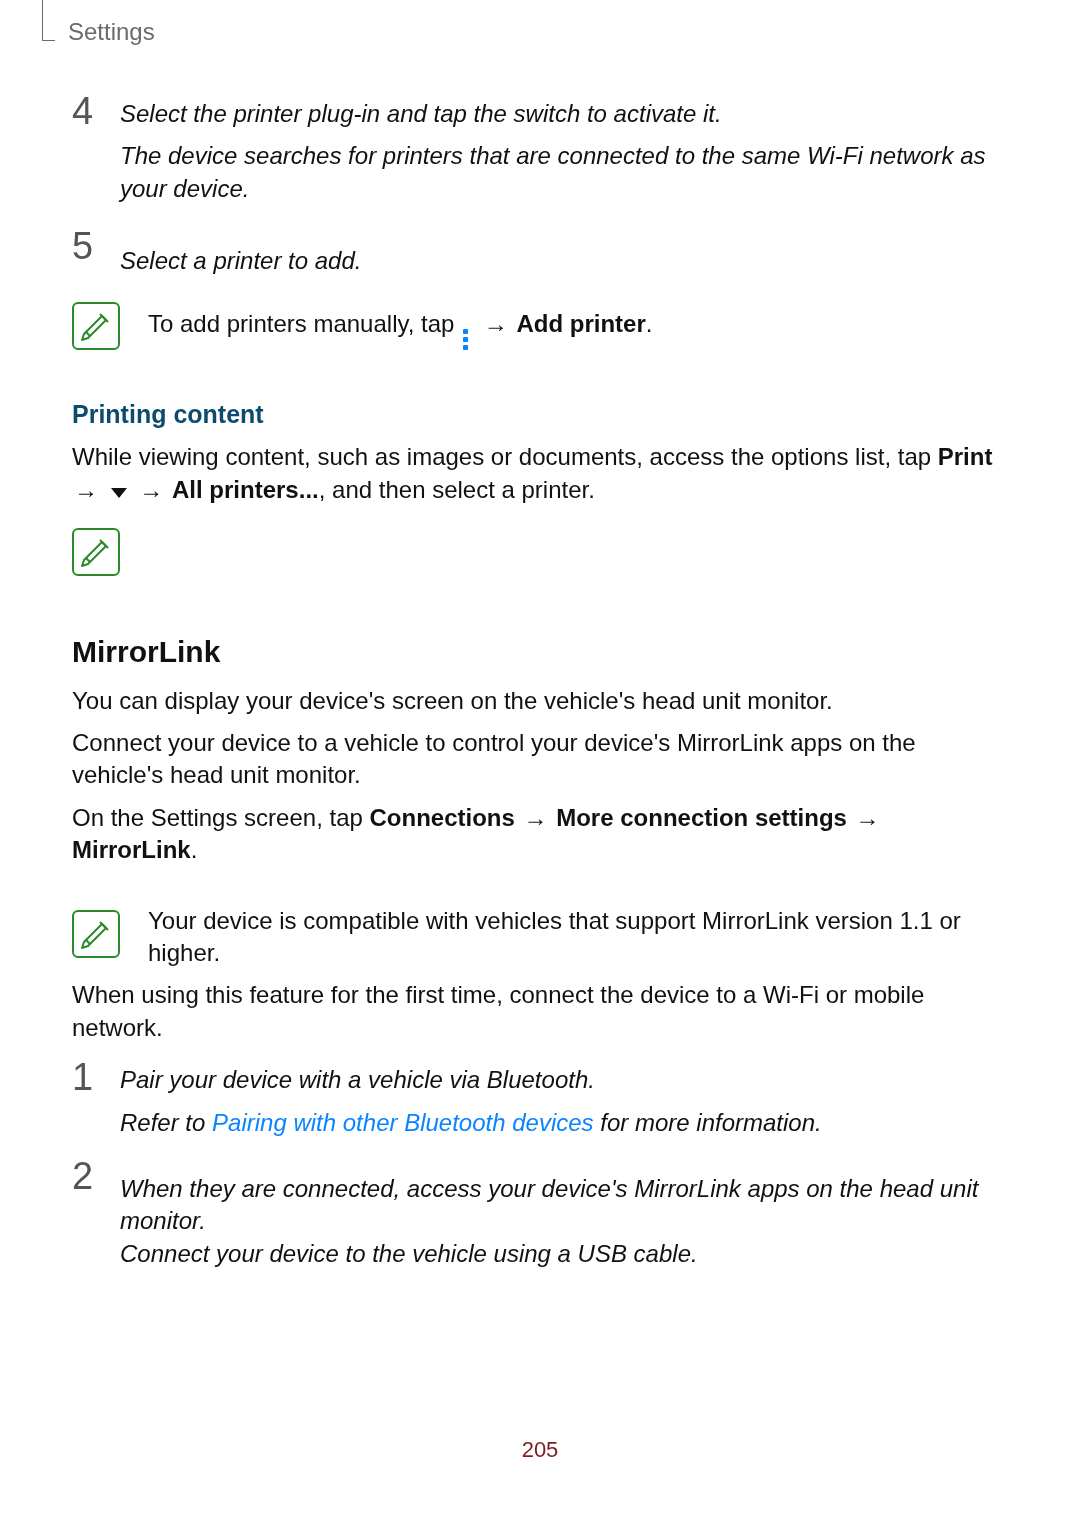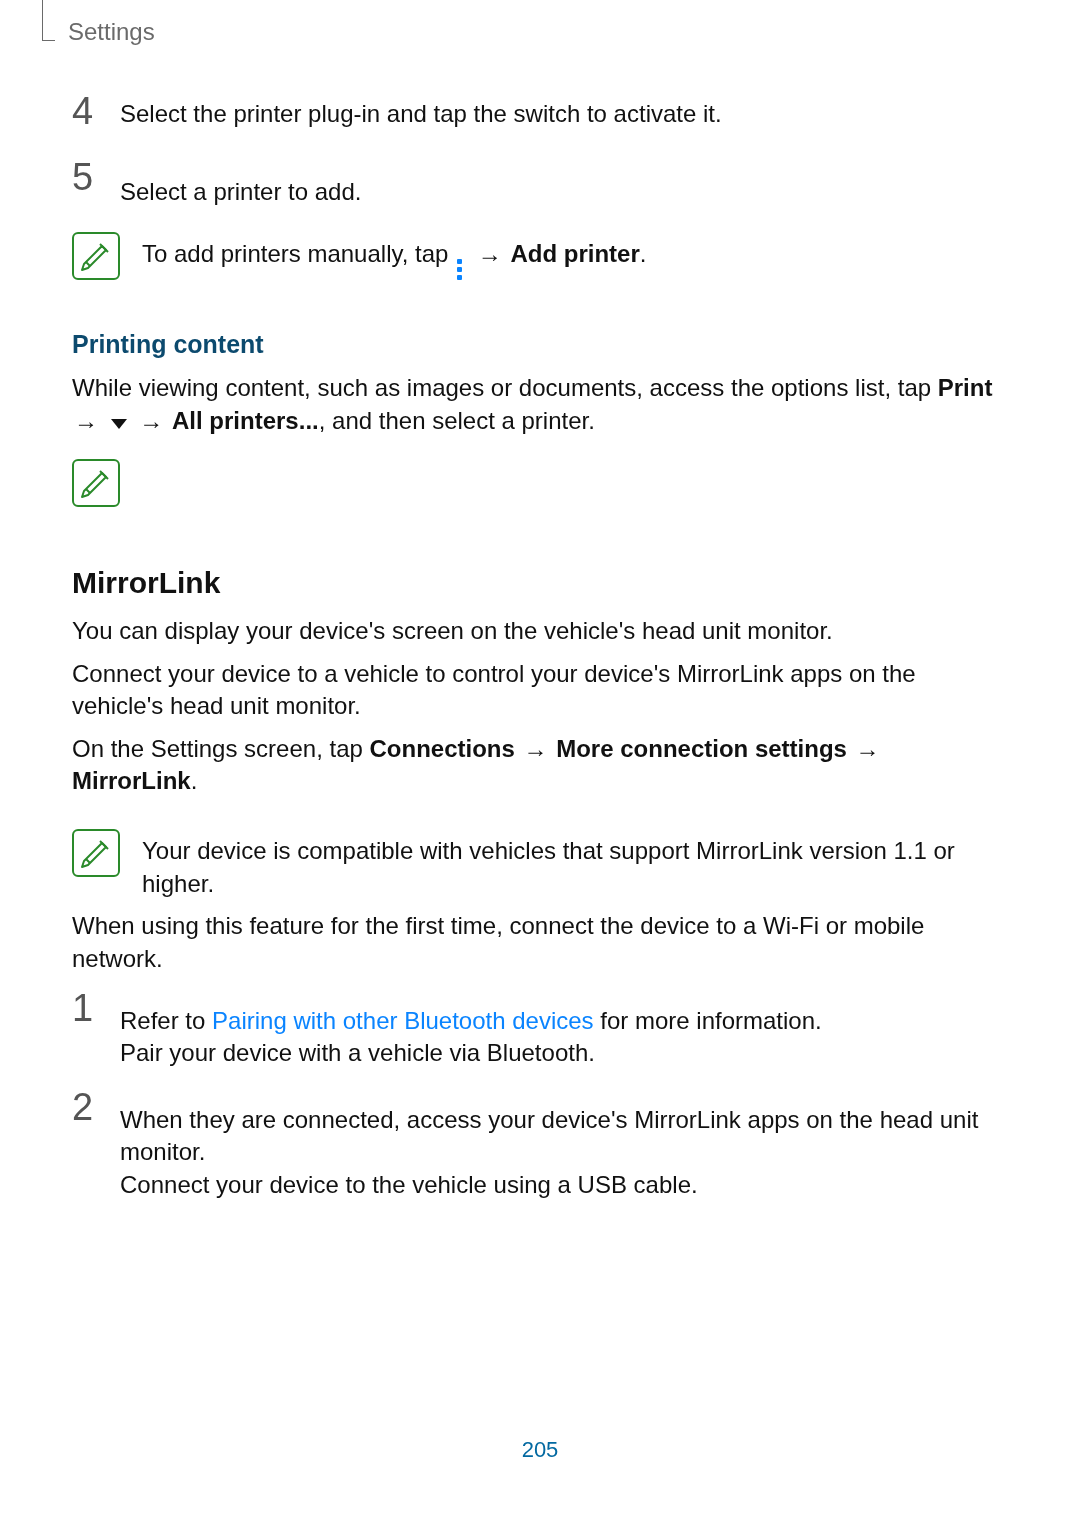--- a/index.html
+++ b/index.html
@@ -52,25 +52,26 @@
     color: #555;
     line-height: 1;
     width: 26px;
     flex: 0 0 26px;
     text-align: left;
     position: relative;
     top: -6px;
   }
   .step-body {
     flex: 1;
+    font-style: italic;
   }
   .note-row {
     display: flex;
-    align-items: flex-start;
-    gap: 22px;
+    align-items: center;
+    gap: 28px;
     margin: 16px 0 0 0;
   }
   .note-icon {
     width: 44px;
     height: 44px;
     flex: 0 0 44px;
     border: 2px solid #2a8a2a;
     border-radius: 6px;
     display: flex;
     align-items: center;
@@ -121,38 +122,39 @@
     display: inline-block;
     vertical-align: -2px;
     margin: 0 2px;
   }
   .page-num {
     position: absolute;
     bottom: 62px;
     left: 0;
     right: 0;
     text-align: center;
-    color: #0369a1;
+    color: #7f1d1d;
     font-size: 22px;
   }
 </style>
 </head>
 <body>
 
 <div class="page">
 
   <div class="header-wrap">
     <div class="header-tick"></div>
     <div class="header-title">Settings</div>
   </div>
 
   <div class="step-row">
     <div class="step-num">4</div>
     <div class="step-body">
       <p class="body" style="margin-top:0">Select the printer plug-in and tap the switch to activate it.</p>
+      <p class="body">The device searches for printers that are connected to the same Wi-Fi network as your device.</p>
     </div>
   </div>
 
   <div class="step-row" style="margin-top:28px">
     <div class="step-num">5</div>
     <div class="step-body">
       <p class="body" style="margin-top:12px">Select a printer to add.</p>
     </div>
   </div>
 
@@ -221,24 +223,24 @@
       </svg>
     </div>
     <div class="note-body">Your device is compatible with vehicles that support MirrorLink version 1.1 or higher.</div>
   </div>
 
   <p class="body">When using this feature for the first time, connect the device to a Wi-Fi or mobile network.</p>
 
   <div class="step-row" style="margin-top:20px">
     <div class="step-num">1</div>
     <div class="step-body">
+      <p class="body" style="margin-top:0">Pair your device with a vehicle via Bluetooth.</p>
       <p class="body">
         <span>Refer to </span><span class="link">Pairing with other Bluetooth devices</span><span> for more information.</span>
       </p>
-      <p class="body" style="margin-top:0">Pair your device with a vehicle via Bluetooth.</p>
     </div>
   </div>
 
   <div class="step-row" style="margin-top:24px">
     <div class="step-num">2</div>
     <div class="step-body">
       <p class="body">When they are connected, access your device's MirrorLink apps on the head unit monitor.</p>
       <p class="body" style="margin-top:0">Connect your device to the vehicle using a USB cable.</p>
     </div>
   </div>

